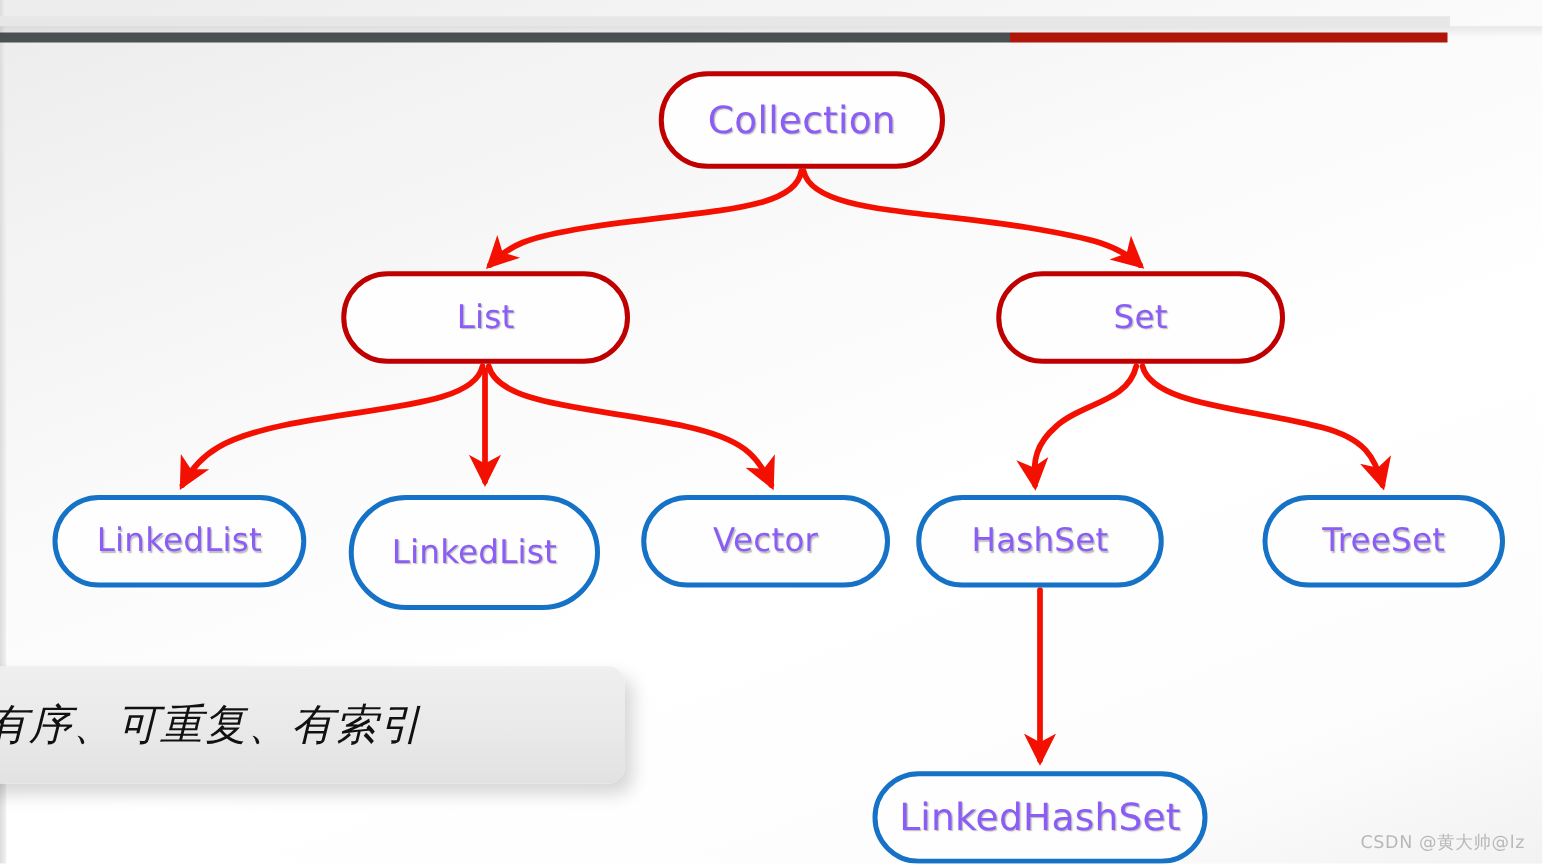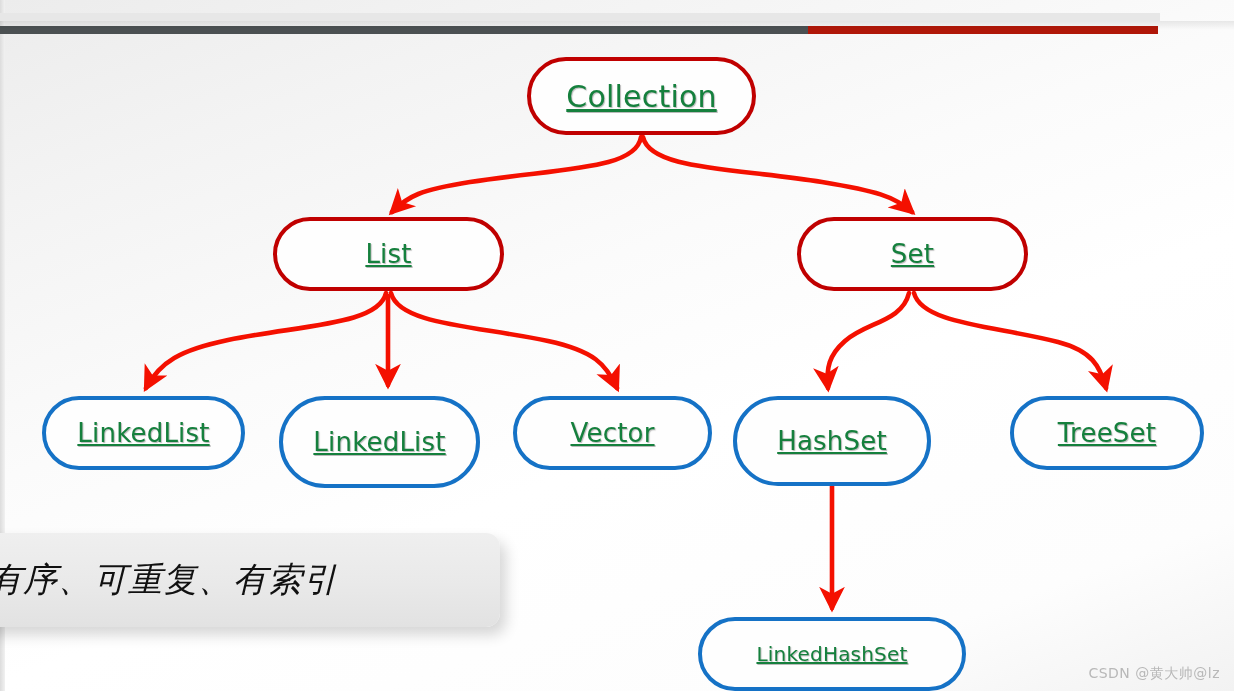--- a/index.html
+++ b/index.html
@@ -72,43 +72,42 @@
 
   
   .node {
     position: absolute;
     box-sizing: border-box;
     display: flex;
     align-items: center;
     justify-content: center;
     background: #fefefe;
     border-radius: 999px;
-    color: #15803d;
+    color: #8b5cf6;
     letter-spacing: 0.2px;
     white-space: nowrap;
     text-shadow: 1px 1px 1px rgba(130,130,130,0.55);
-    text-decoration: underline;
   }
   .node.red {
     border: 4px solid #c00000;
   }
   .node.blue {
     border: 4px solid #1572c6;
   }
 
   .n-collection { left: 527px; top: 57px;  width: 229px; height: 78px; font-size: 30px; }
   .n-list       { left: 273px; top: 217px; width: 231px; height: 74px; font-size: 26px; }
   .n-set        { left: 797px; top: 217px; width: 231px; height: 74px; font-size: 26px; }
 
   .n-arraylist  { left: 42px;   top: 396px; width: 203px; height: 74px; font-size: 26px; }
   .n-linkedlist { left: 279px;  top: 396px; width: 201px; height: 92px; font-size: 26px; }
   .n-vector     { left: 513px;  top: 396px; width: 199px; height: 74px; font-size: 26px; justify-content: center; }
-  .n-hashset    { left: 733px;  top: 396px; width: 198px; height: 90px; font-size: 26px; }
+  .n-hashset    { left: 733px;  top: 396px; width: 198px; height: 74px; font-size: 26px; }
   .n-treeset    { left: 1010px; top: 396px; width: 194px; height: 74px; font-size: 26px; }
-  .n-linkedhashset { left: 698px; top: 617px; width: 268px; height: 74px; font-size: 20px; }
+  .n-linkedhashset { left: 698px; top: 617px; width: 268px; height: 74px; font-size: 30px; }
 
   
   .caption-box {
     position: absolute;
     left: -30px;
     top: 533px;
     width: 530px;
     height: 94px;
     box-sizing: border-box;
     background: linear-gradient(180deg, #efefef 0%, #e9e9e9 55%, #e2e2e2 100%);

